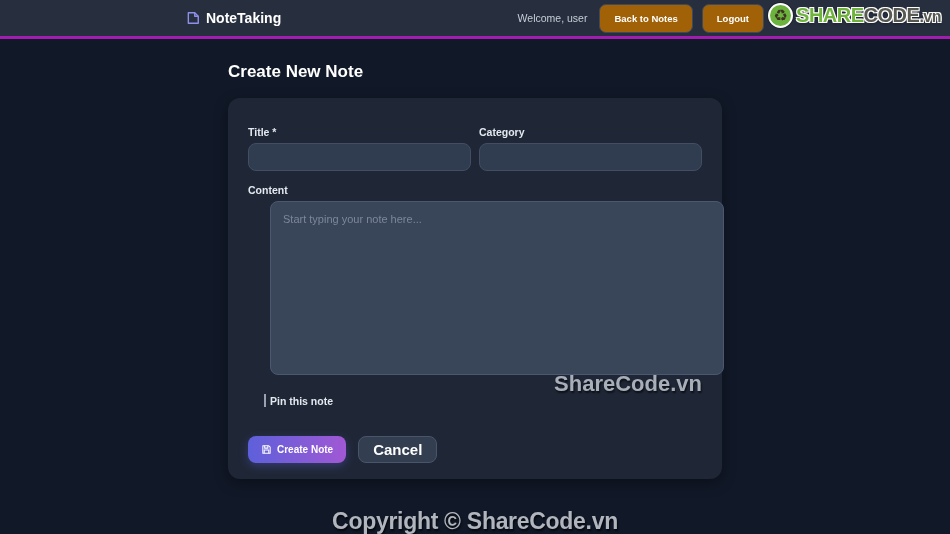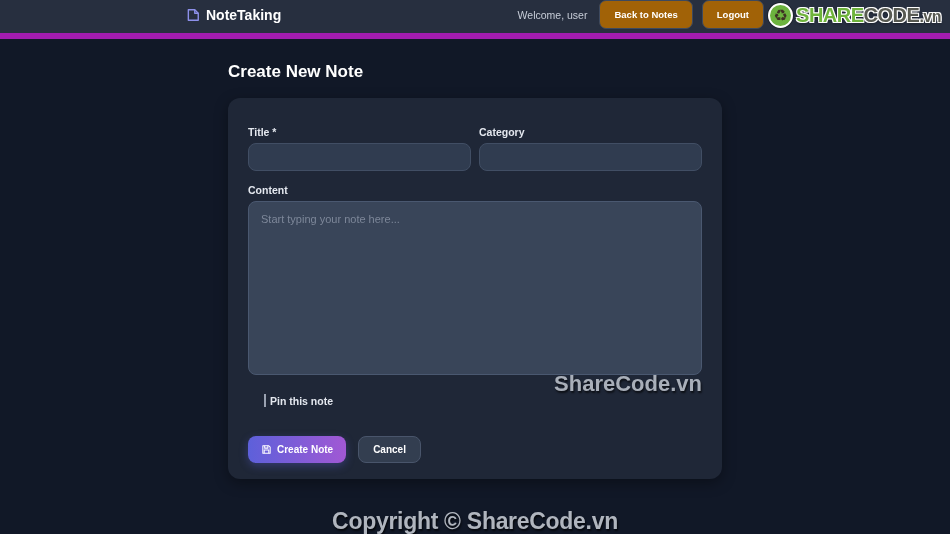--- a/index.html
+++ b/index.html
@@ -8,22 +8,22 @@
     background: #111827;
     font-family: "Liberation Sans", sans-serif;
     position: relative;
   }
 
   
   .navbar {
     height: 39px;
     background: #272f3f;
     display: flex;
-    align-items: flex-start;
-    border-bottom: 6px solid #a21caf;
+    align-items: center;
+    border-bottom: 3px solid #a21caf;
   }
   .nav-inner {
     width: 578px;
     margin: 0 auto;
     display: flex;
     align-items: center;
     justify-content: space-between;
   }
   .brand {
     display: flex;
@@ -129,20 +129,21 @@
     height: 174px;
     background: #394559;
     border: 1px solid #4a5870;
     border-radius: 8px;
     padding: 11px 12px;
     color: #e5e7eb;
     font-size: 11px;
     font-family: "Liberation Sans", sans-serif;
     resize: none;
     outline: none;
+    margin-left: 22px;
   }
   .note-textarea::placeholder { color: #7d8799; }
 
   .pin-row {
     display: flex;
     align-items: center;
     margin-top: 15px;
     padding-left: 16px;
   }
   .pin-checkbox {
@@ -184,21 +185,21 @@
     border: none;
     border-radius: 8px;
     cursor: pointer;
     box-shadow: 0 3px 8px rgba(93,96,218,0.35);
   }
   .btn-create svg { display: block; }
   .btn-cancel {
     background: #333e50;
     color: #ffffff;
     font-family: "Liberation Sans", sans-serif;
-    font-size: 10px;
+    font-size: 15px;
     font-weight: bold;
     height: 27px;
     padding: 0 14px;
     border: 1px solid #49556b;
     border-radius: 8px;
     cursor: pointer;
   }
 
   .footer {
     margin-top: 29px;

